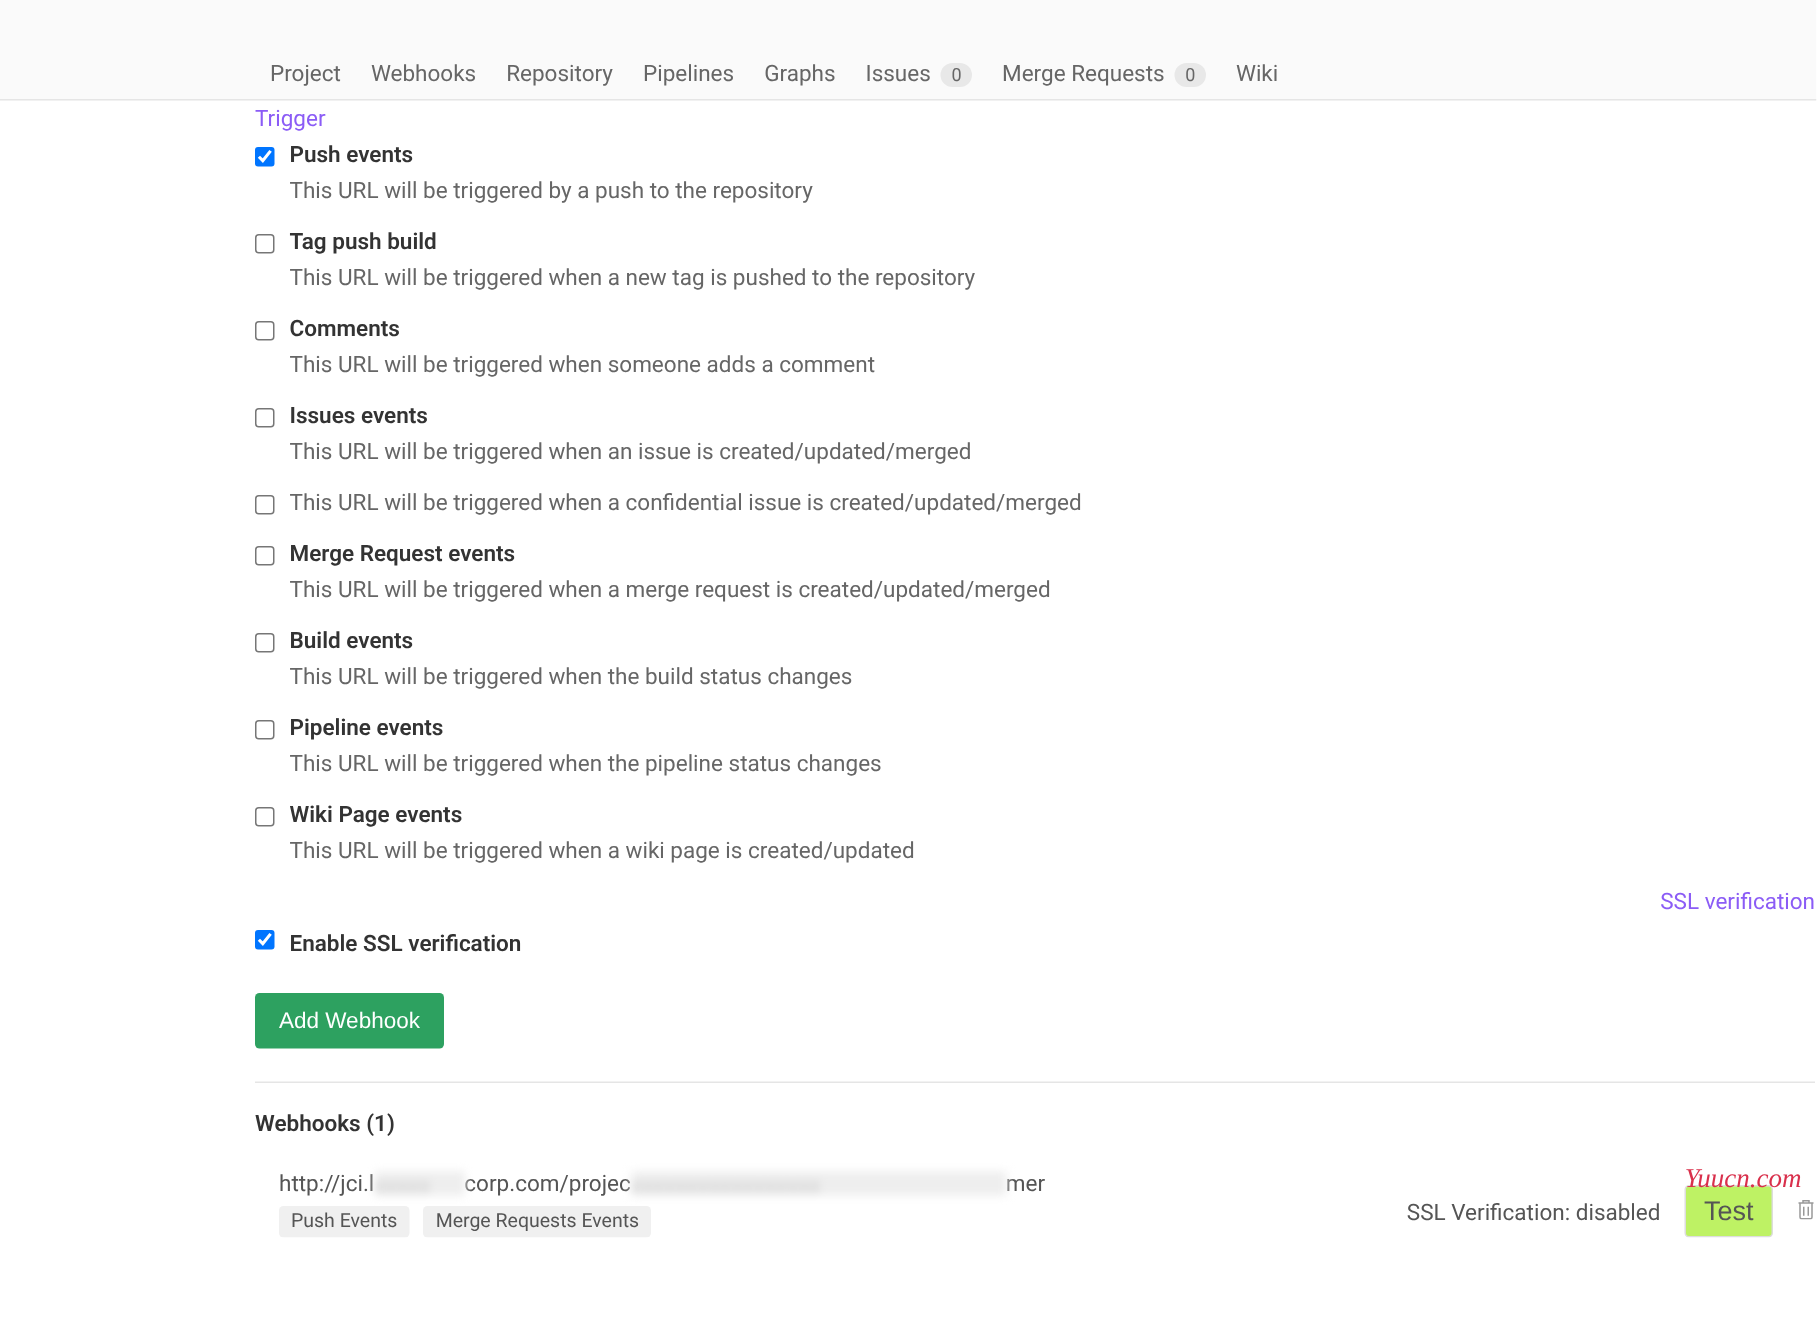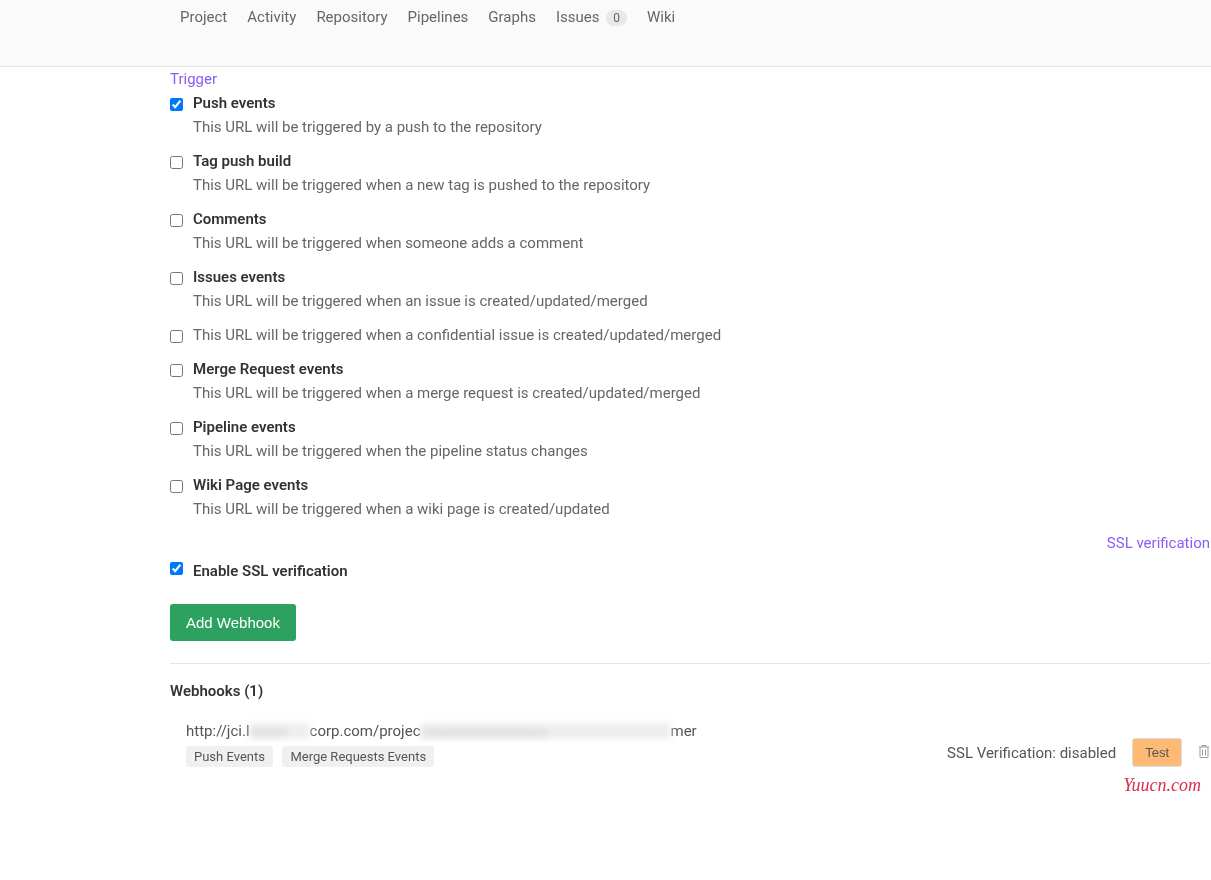--- a/index.html
+++ b/index.html
@@ -7,21 +7,21 @@
       font-family: -apple-system, BlinkMacSystemFont, "Segoe UI", Roboto, "Helvetica Neue", Arial, sans-serif;
       background: #fff;
       color: #333;
       font-size: 14px;
     }
     .topbar {
       background: #fafafa;
       border-bottom: 1px solid #e5e5e5;
       height: 67px;
       display: flex;
-      align-items: flex-start;
+      align-items: flex-end;
       padding-left: 170px;
     }
     .topbar a {
       color: #666;
       text-decoration: none;
       padding: 8px 10px;
       font-size: 15px;
       cursor: pointer;
     }
     .badge {
@@ -139,26 +139,26 @@
     .webhook-right {
       display: flex;
       align-items: center;
       gap: 16px;
     }
     .ssl-status {
       color: #555;
       font-size: 15px;
     }
     .test-btn {
-      background: #fdba74;
+      background: #bef264;
       border: 1px solid #ddd;
       color: #555;
       border-radius: 3px;
       padding: 6px 12px;
-      font-size: 13px;
+      font-size: 18px;
       cursor: pointer;
     }
     .trash-icon {
       color: #999;
       cursor: pointer;
       font-size: 14px;
     }
     .watermark {
       position: absolute;
       right: 10px;
@@ -167,25 +167,26 @@
       font-family: Georgia, serif;
       font-size: 18px;
       font-style: italic;
     }
   </style>
 </head>
 <body>
 
 <div class="topbar">
   <a>Project</a>
-  <a>Activity</a>
+  <a>Webhooks</a>
   <a>Repository</a>
   <a>Pipelines</a>
   <a>Graphs</a>
   <a><span>Issues</span> <span class="badge">0</span></a>
+  <a><span>Merge Requests</span> <span class="badge">0</span></a>
   <a>Wiki</a>
 </div>
 
 <div class="container">
   <div class="section-label">Trigger</div>
 
   <div id="triggers-list">
       <div class="trigger-item">
         <input type="checkbox" checked="" style="">
         <div class="trigger-text">
@@ -218,20 +219,27 @@
         <input type="checkbox" style="">
         <div class="trigger-text">
           <div class="trigger-desc">This URL will be triggered when a confidential issue is created/updated/merged</div>
         </div>
       </div>
       <div class="trigger-item">
         <input type="checkbox" style="">
         <div class="trigger-text">
           <div class="trigger-title">Merge Request events</div>
           <div class="trigger-desc">This URL will be triggered when a merge request is created/updated/merged</div>
+        </div>
+      </div>
+      <div class="trigger-item">
+        <input type="checkbox" style="">
+        <div class="trigger-text">
+          <div class="trigger-title">Build events</div>
+          <div class="trigger-desc">This URL will be triggered when the build status changes</div>
         </div>
       </div>
       <div class="trigger-item">
         <input type="checkbox" style="">
         <div class="trigger-text">
           <div class="trigger-title">Pipeline events</div>
           <div class="trigger-desc">This URL will be triggered when the pipeline status changes</div>
         </div>
       </div>
       <div class="trigger-item">

